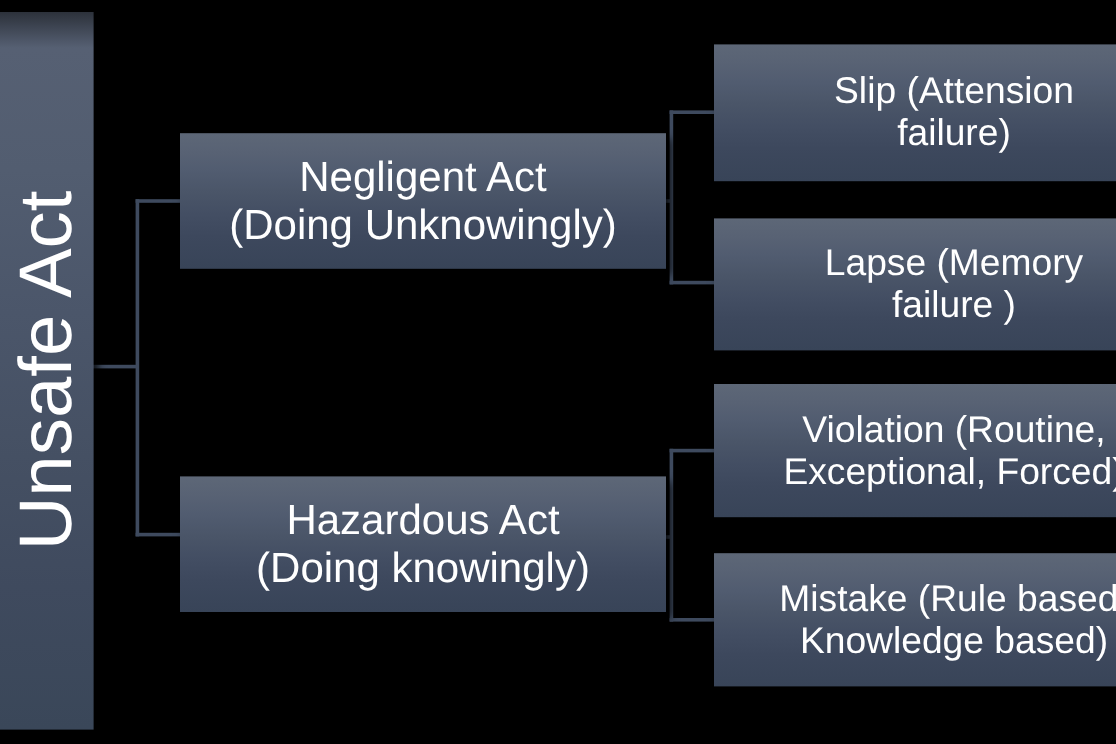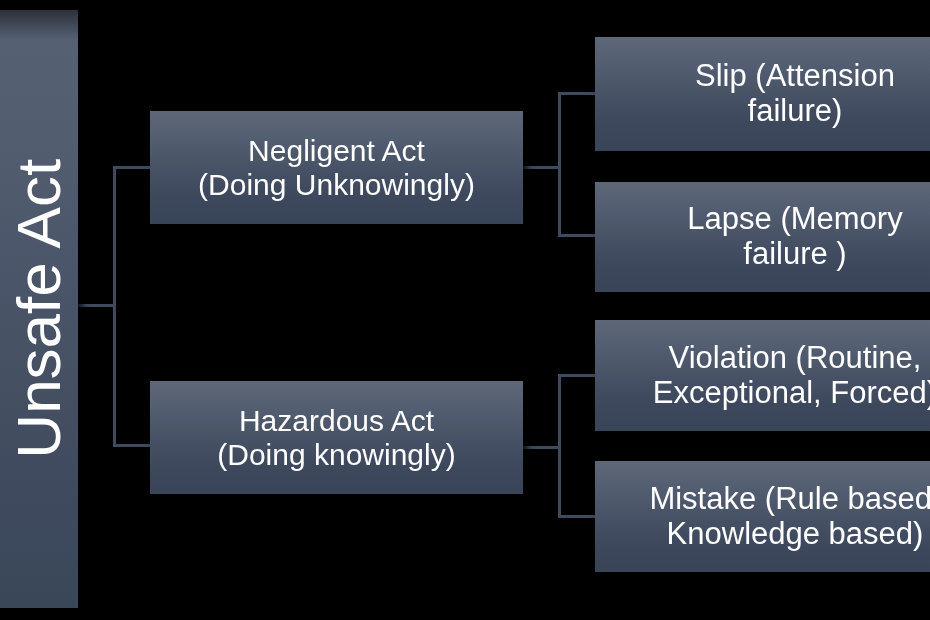--- a/index.html
+++ b/index.html
@@ -58,25 +58,25 @@
     transform: rotate(-90deg);
     white-space: nowrap;
     font-size: 62px;
     font-weight: 400;
     letter-spacing: 0px;
   }
 
   
   .lvl2 {
     left: 150px;
-    width: 373px;
-    font-size: 30px;
+    width: 405px;
+    font-size: 35px;
   }
   #node-negligent { top: 111px; height: 113px; }
-  #node-hazardous { top: 381px; height: 113px; }
+  #node-hazardous { top: 397px; height: 113px; }
 
   
   .lvl3 {
     left: 595px;
     width: 400px;          
     font-size: 31px;
   }
   #node-slip      { top: 37px;  height: 114px; }
   #node-lapse     { top: 182px; height: 110px; }
   #node-violation { top: 320px; height: 111px; }

